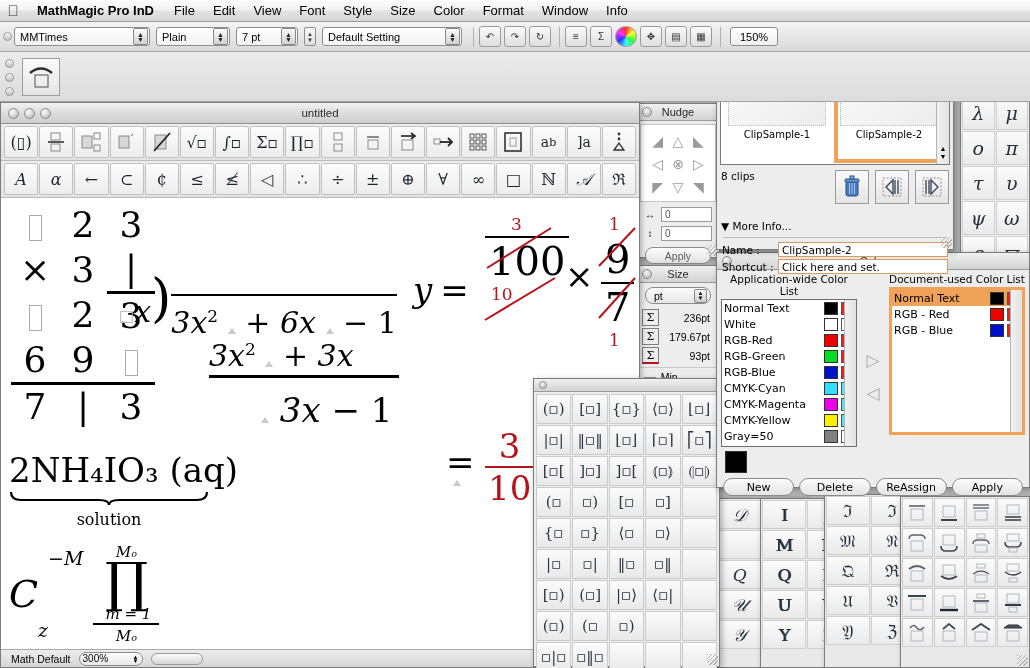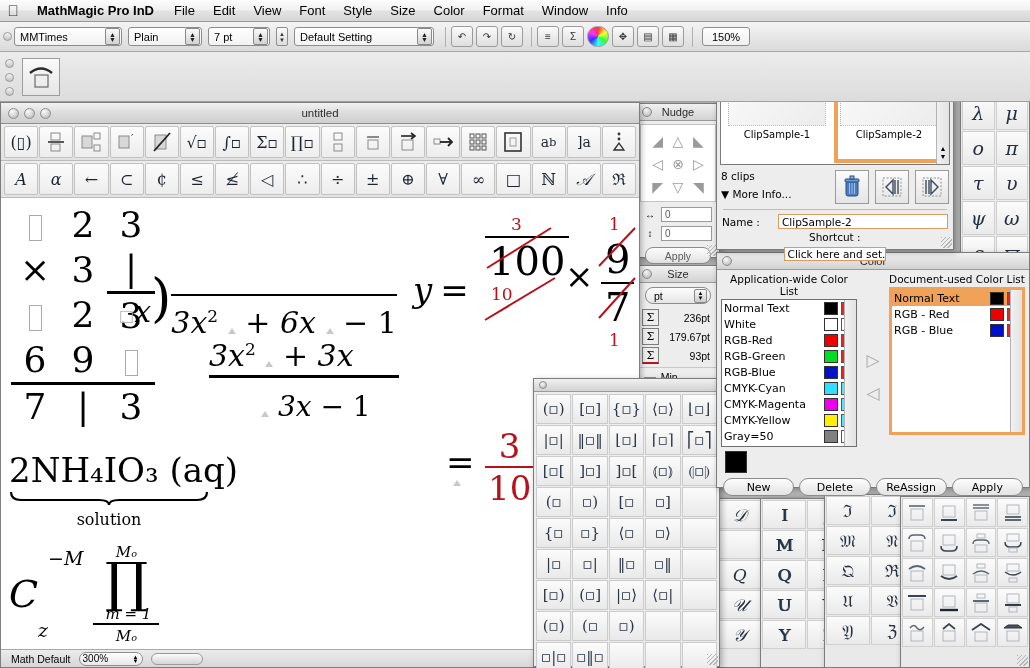--- a/index.html
+++ b/index.html
@@ -261,21 +261,21 @@
     <div class="menu-item">Format</div>
     <div class="menu-item">Window</div>
     <div class="menu-item">Info</div>
   </div>
 
   <div class="apptoolbar">
     <div class="grip">
         <span class="dot"></span>
       </div>
 
-    <div class="combo" style="width:108px">
+    <div class="combo" style="width:136px">
       <span class="txt">MMTimes</span>
       <span class="arrows">▲<br>▼</span>
     </div>
 
     <div class="combo" style="width:74px">
       <span class="txt">Plain</span>
       <span class="arrows">▲<br>▼</span>
     </div>
 
     <div class="combo" style="width:62px">
@@ -490,21 +490,21 @@
           </div>
         </div>
       </div>
 
       <div class="math" style="left:208px;top:140px;font-size:30px;border-bottom:3px solid #000;padding-bottom:2px;width:190px;">
         <span class="it">3x</span><sup style="font-size:17px">2</sup>
         <span class="tri"></span>
         + <span class="it">3x</span>
       </div>
 
-      <div class="math" style="left:260px;top:192px;font-size:28px;">
+      <div class="math" style="left:260px;top:192px;font-size:34px;">
         <span class="tri"></span>
         <span class="it">3x</span> − 1
       </div>
 
       <div class="math" style="left:412px;top:72px;font-size:34px;display:flex;align-items:center;gap:8px;">
         <span class="it">y</span>
         <span>=</span>
       </div>
 
       <div class="math" style="left:484px;top:38px;font-size:40px;">
@@ -739,21 +739,21 @@
       </div>
       <div class="vscroll">
         <div class="thumb"></div>
         <div class="ar">▲<br>▼</div>
       </div>
     </div>
 
     <div class="clipbtns">
       <div style="flex:1;">
         <div class="clipinfo">8 clips</div>
-        <div class="clipinfo" style="padding-top:6px;">
+        <div class="clipinfo" style="padding-top:6px;margin-top:32px;">
           <span>▼</span>
           <span>More Info...</span>
         </div>
       </div>
       <div class="bigbtn">
         <svg width="22" height="24" viewBox="0 0 22 24">
           <rect x="5" y="6" width="12" height="15" rx="2" fill="#4a7bbf" stroke="#274f86"></rect>
           <rect x="4" y="4" width="14" height="3" rx="1" fill="#6d9ad6" stroke="#274f86"></rect>
           <rect x="9" y="1" width="4" height="3" fill="#8fb7e6" stroke="#274f86"></rect>
           <line x1="8.5" y1="8" x2="8.5" y2="19" stroke="#9cc1ea"></line>
@@ -778,21 +778,21 @@
         </svg>
       </div>
     </div>
 
     <div class="hr"></div>
 
     <div class="fieldrow">
       <span class="flab">Name :</span>
       <span class="fval">ClipSample-2</span>
     </div>
-    <div class="fieldrow" style="flex-direction:column;">
+    <div class="fieldrow" style="">
       <span class="flab">Shortcut :</span>
       <span class="fval">Click here and set.</span>
     </div>
     <div class="resizer"></div>
   </div>
 
   <div class="panel" id="colorp">
     <div class="ptitle">
       <span class="closedot"></span>
       <span class="pt">Color</span>

